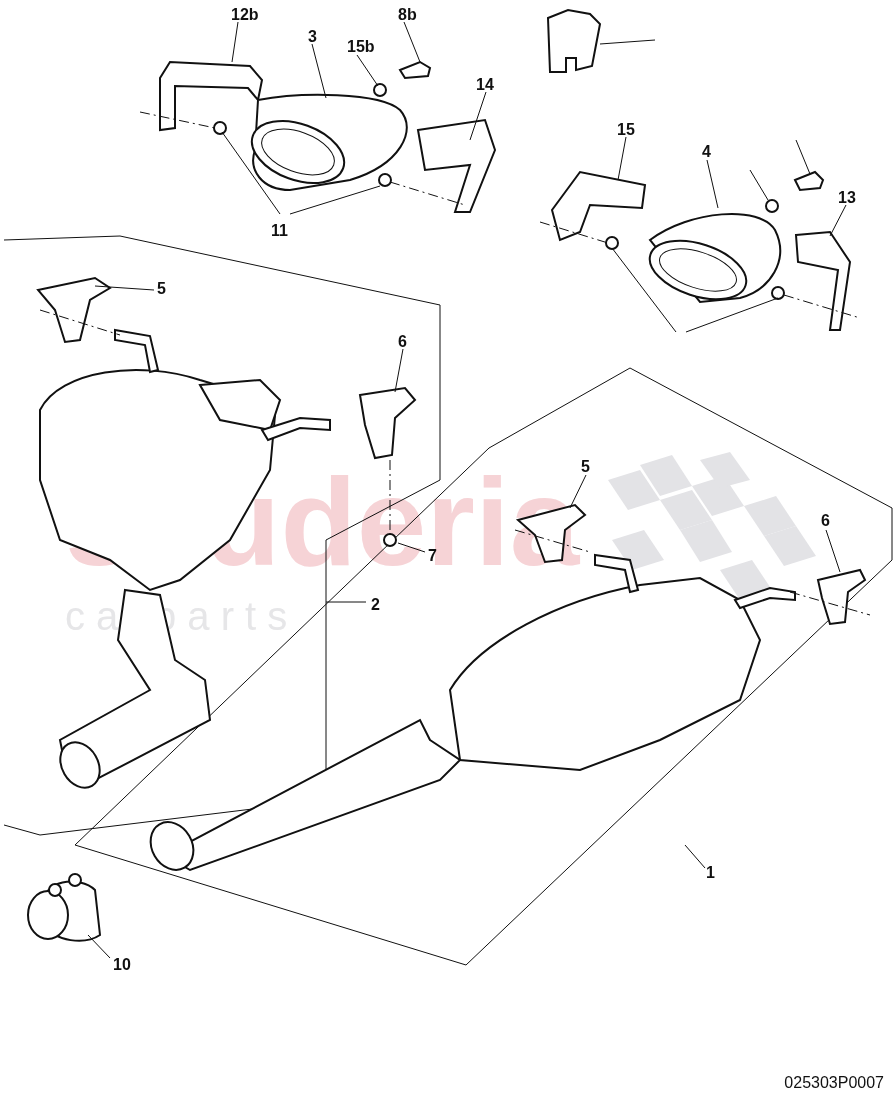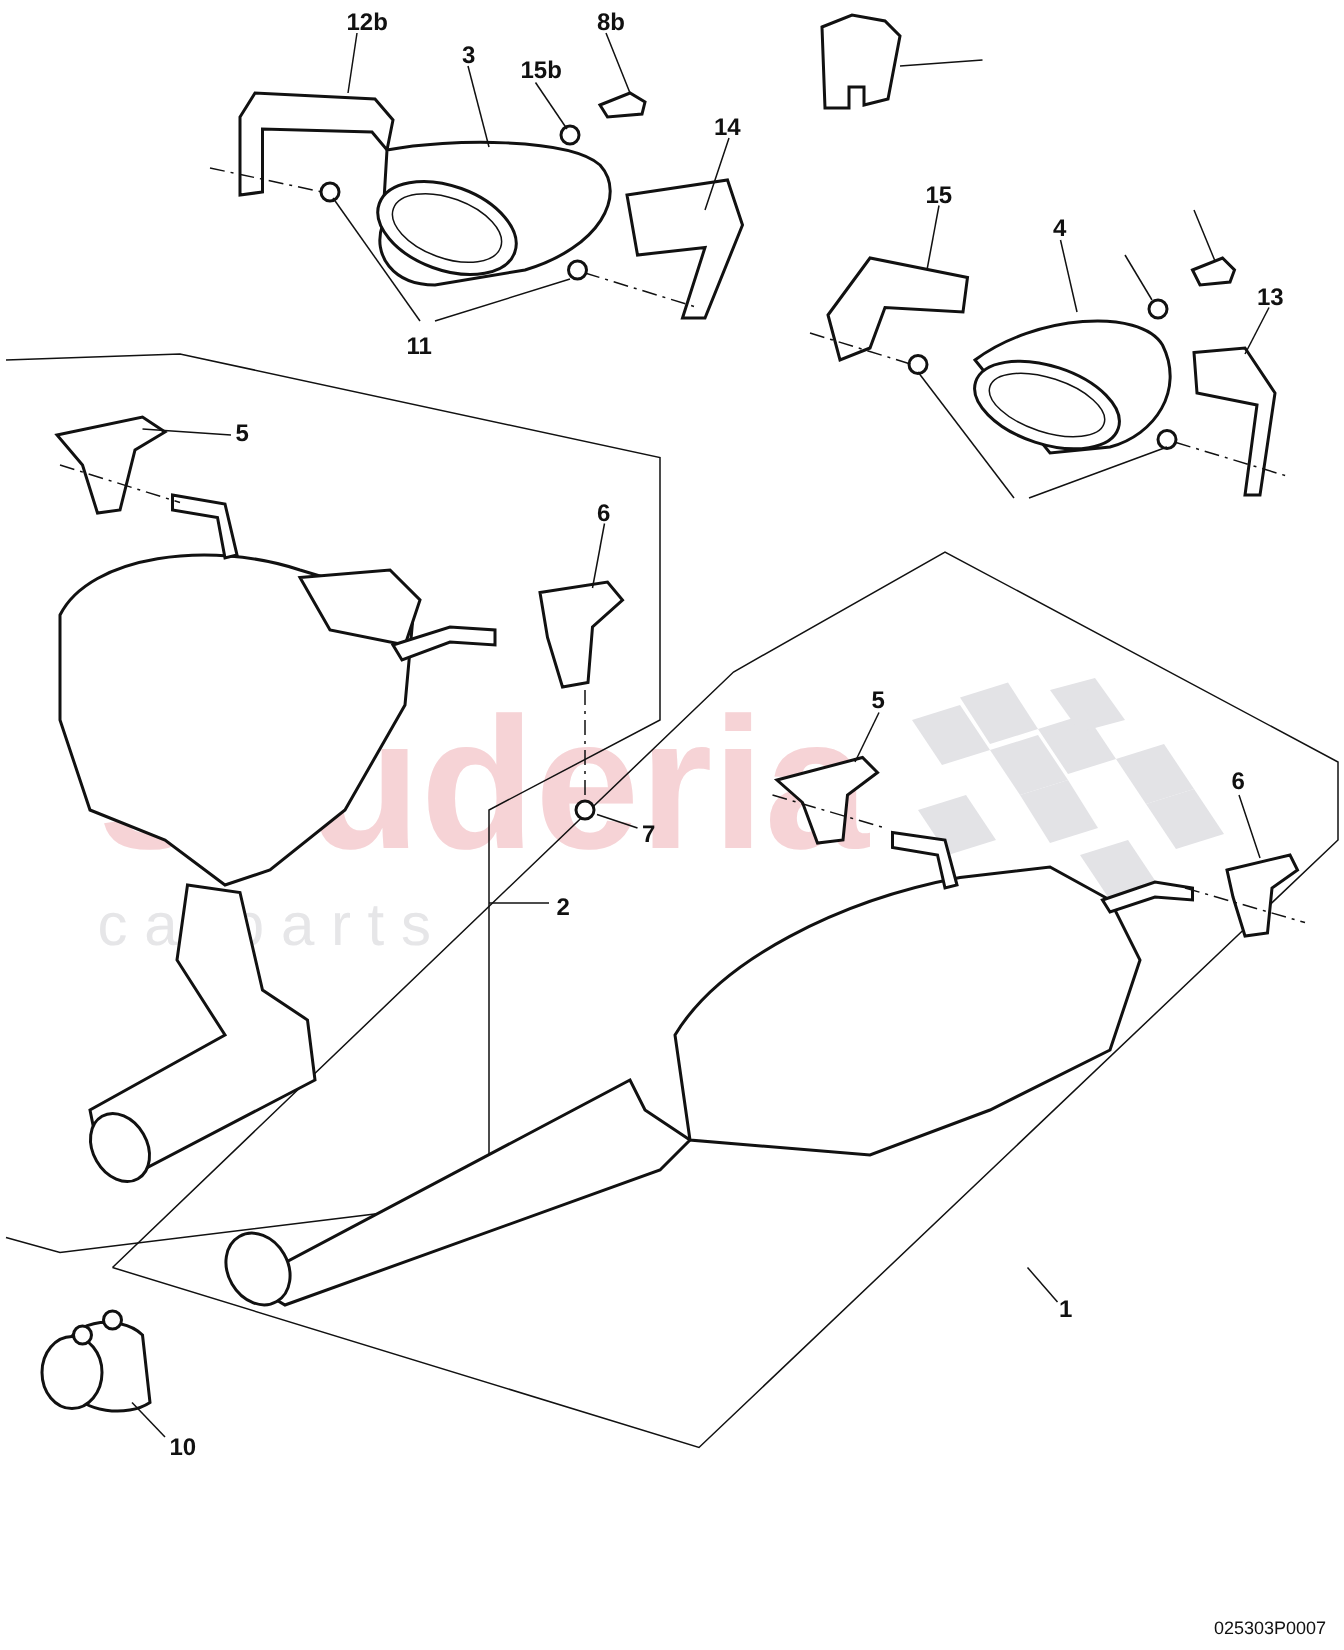--- a/index.html
+++ b/index.html
@@ -1,21 +1,21 @@
 <!DOCTYPE html>
 <html><head>
 <meta charset="utf-8">
 <style>
   html, body { margin: 0; padding: 0; background: #ffffff; }
   body { width: 896px; height: 1100px; position: relative; overflow: hidden; font-family: "Liberation Sans", sans-serif; }
   svg { position: absolute; left: 0; top: 0; }
   .lbl { font-family: "Liberation Sans", sans-serif; font-weight: bold; font-size: 16px; fill: #111; }
   .wm { font-family: "Liberation Sans", sans-serif; font-weight: bold; fill: #f6d3d6; }
   .wm2 { font-family: "Liberation Sans", sans-serif; font-size: 40px; fill: #e6e6e8; }
-  .ref { position: absolute; right: 12px; bottom: 8px; font-family: "Liberation Sans", sans-serif; font-size: 12px; color: #111; }
+  .ref { position: absolute; right: 12px; bottom: 8px; font-family: "Liberation Sans", sans-serif; font-size: 16px; color: #111; }
   .part { fill: #fff; stroke: #111; stroke-width: 2; }
   .thin { fill: none; stroke: #111; stroke-width: 1; }
   .dash { fill: none; stroke: #111; stroke-width: 1; stroke-dasharray: 10 4 2 4; }
 </style>
 </head>
 <body>
 
 <svg width="896" height="1100" viewBox="0 0 896 1100">
 
   <g>

